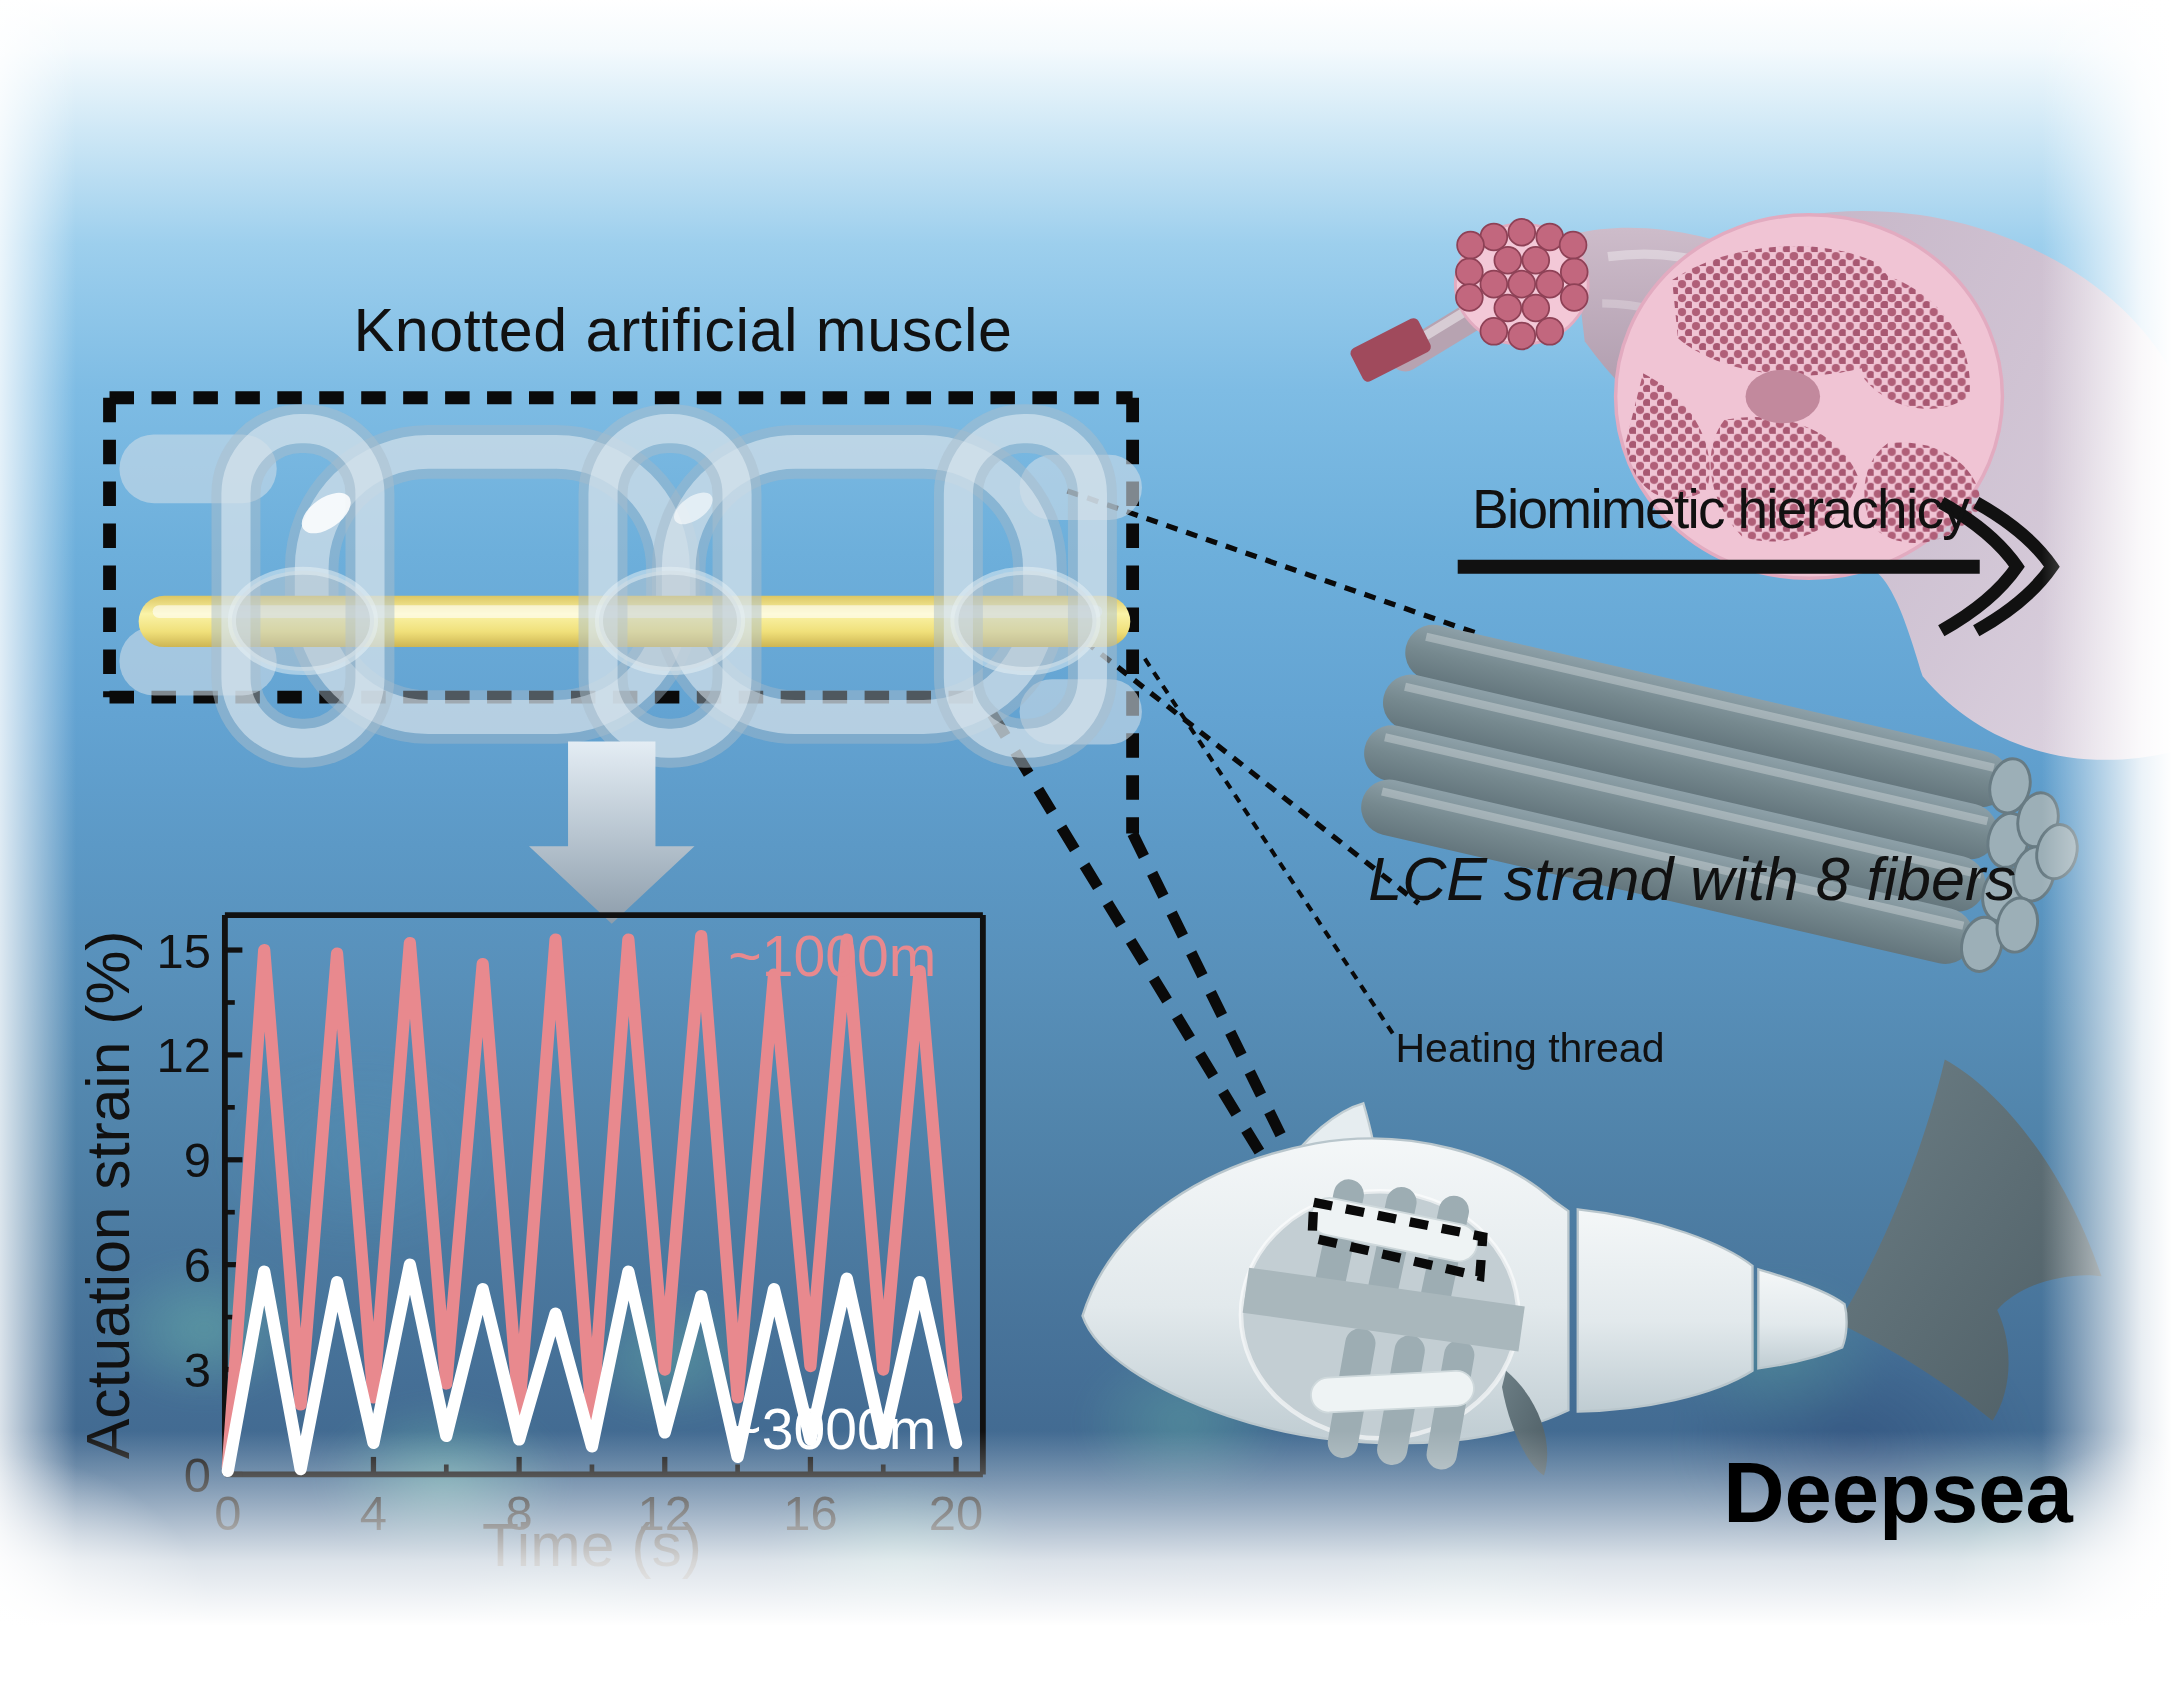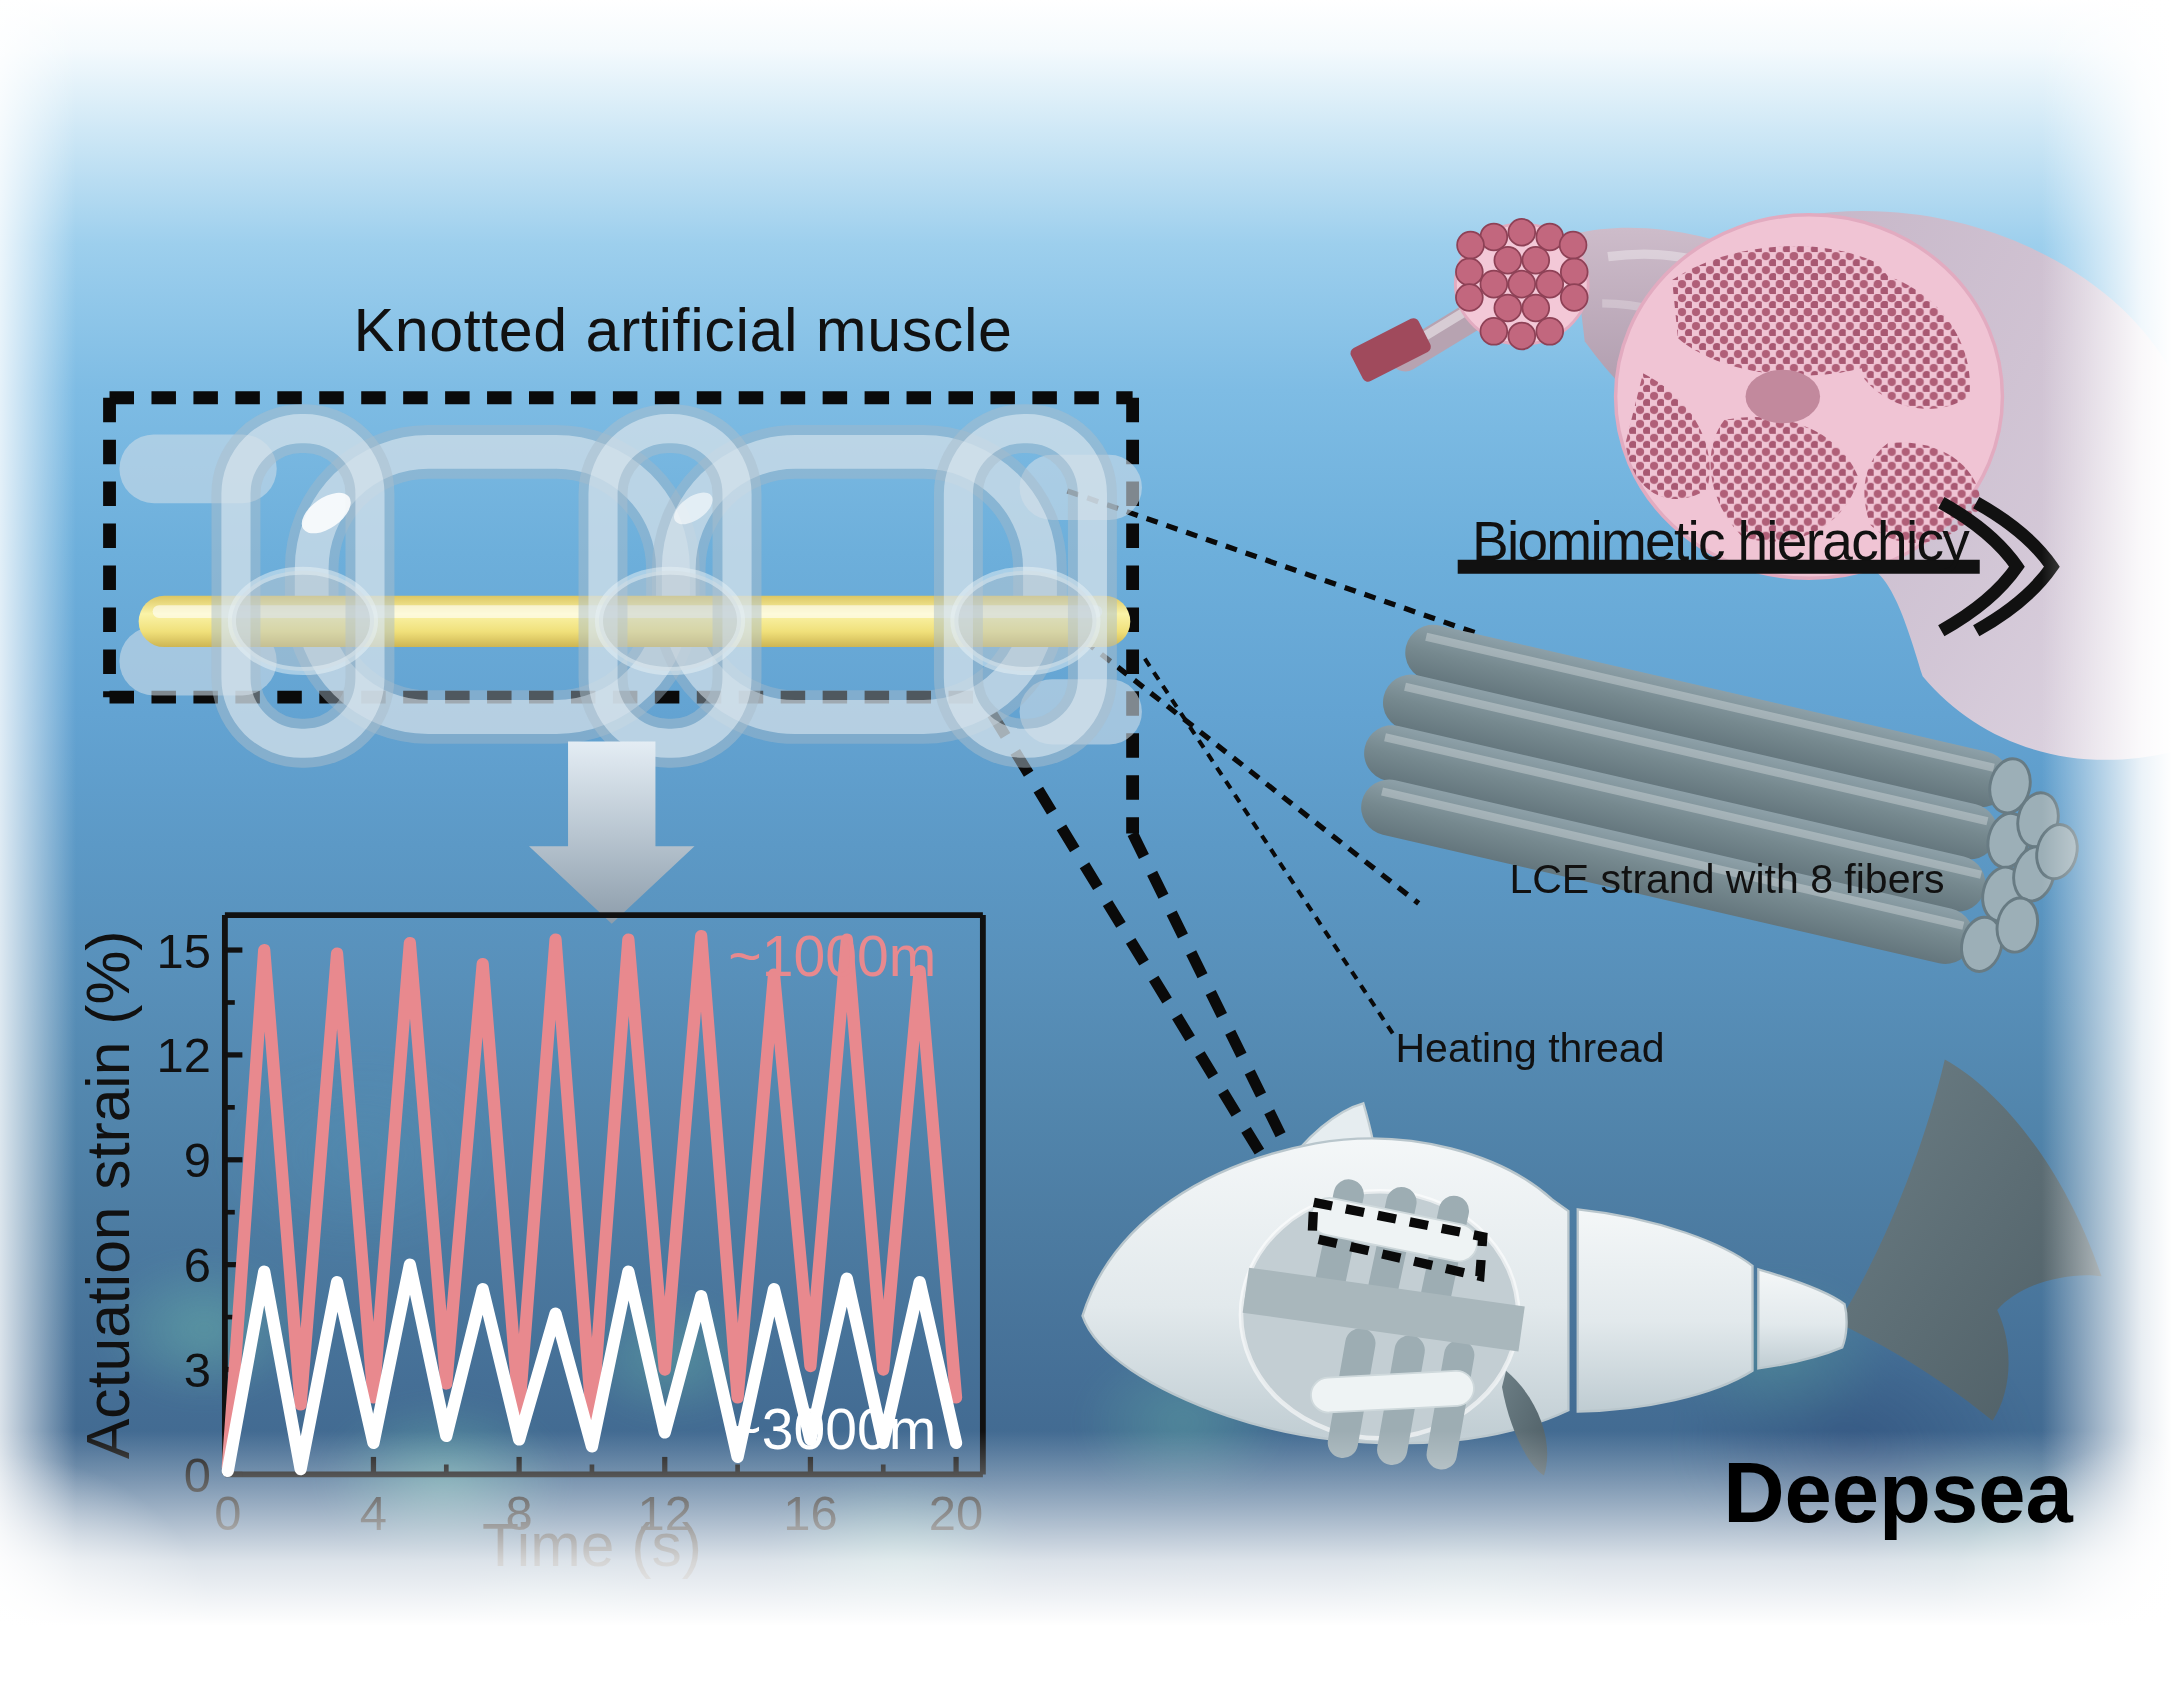--- a/index.html
+++ b/index.html
@@ -26,22 +26,22 @@
     radial-gradient(221px 152px at 361px 1154px, rgba(90,160,190,.25), transparent 70%);}
   #vignette{position:absolute;inset:0;pointer-events:none;background:
     linear-gradient(to bottom, rgba(255,255,255,0) 88%, rgba(255,255,255,.82) 96%, #ffffff 100%),
     linear-gradient(to left, #ffffff 0%, rgba(255,255,255,.88) 1.4%, rgba(255,255,255,0) 6%),
     linear-gradient(to right, rgba(255,255,255,.8) 0%, rgba(255,255,255,0) 3.5%),
     radial-gradient(303px 245px at 0% 100%, rgba(255,255,255,.9), rgba(255,255,255,0) 70%),
     radial-gradient(326px 268px at 100% 100%, rgba(255,255,255,.9), rgba(255,255,255,0) 70%);}
   
   .lbl{position:absolute;transform:translate(-50%,-50%);white-space:nowrap;color:#111;}
   #title{left:683px;top:330px;font-size:61px;letter-spacing:0.6px;}
-  #biomimetic{left:1720px;top:541px;font-size:55px;letter-spacing:-1.7px;}
-  #lce{left:1727px;top:879px;font-size:41px;}
+  #biomimetic{left:1720px;top:509px;font-size:55px;letter-spacing:-1.7px;}
+  #lce{left:1692px;top:879px;font-size:61px;font-style:italic;}
   #heating{left:1530px;top:1048px;font-size:41px;}
   #deepsea{left:1898px;top:1493px;font-size:85px;font-weight:bold;color:#000000;}
   svg{position:absolute;left:0;top:0;}
   text{font-family:"Liberation Sans",sans-serif;}
 </style>
 </head>
 <body>
 
 <div id="canvas">
   <div id="bg-base"></div>

